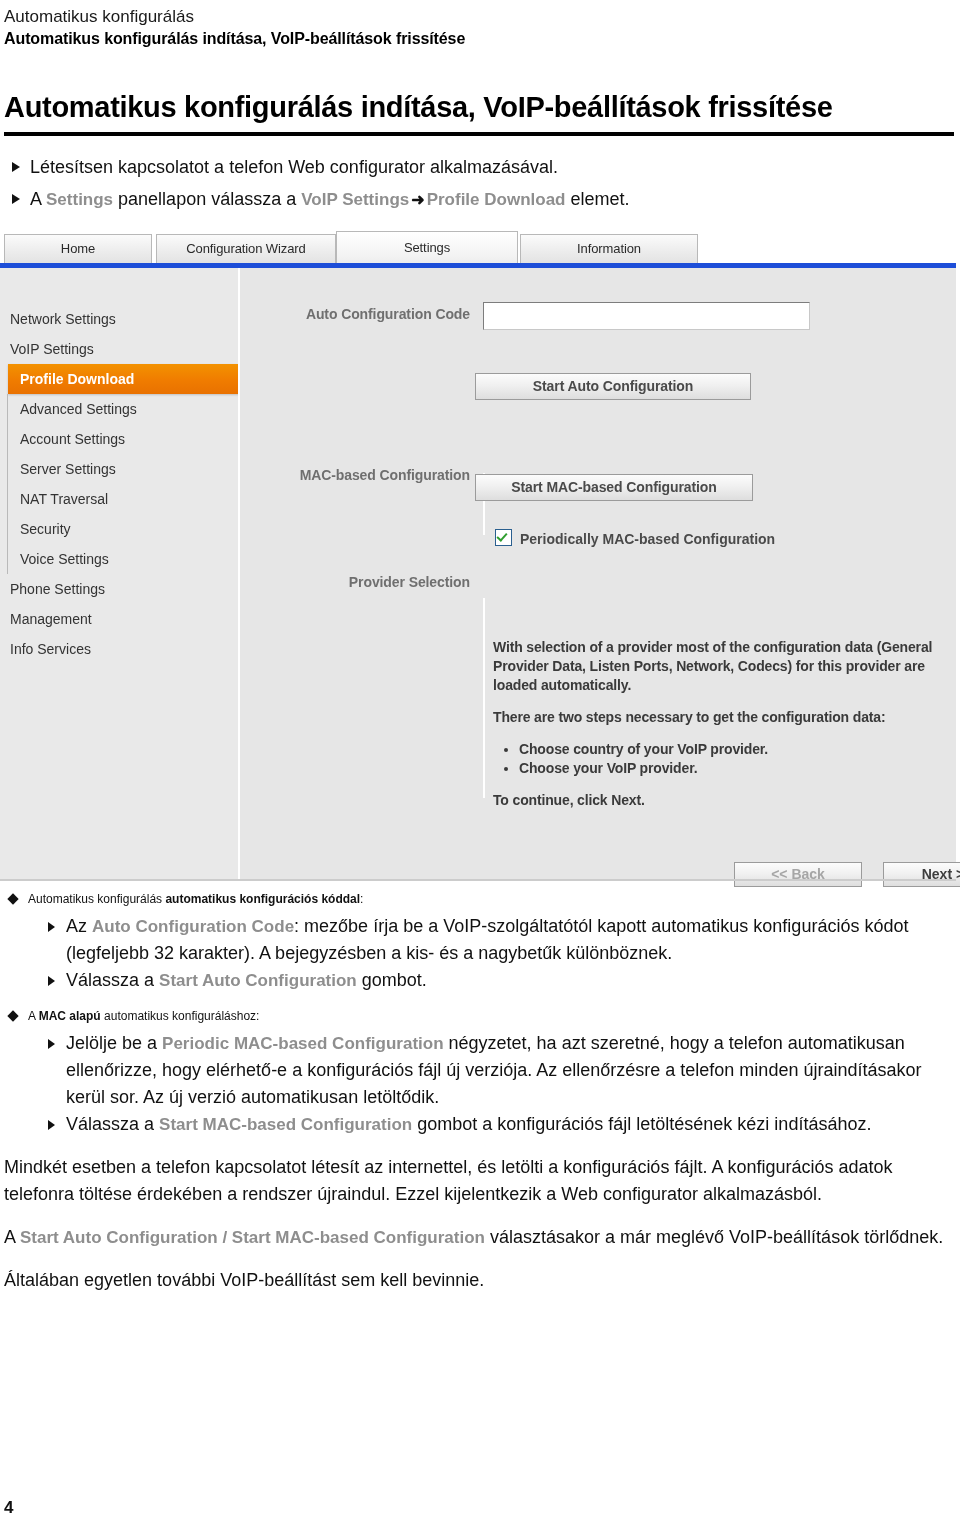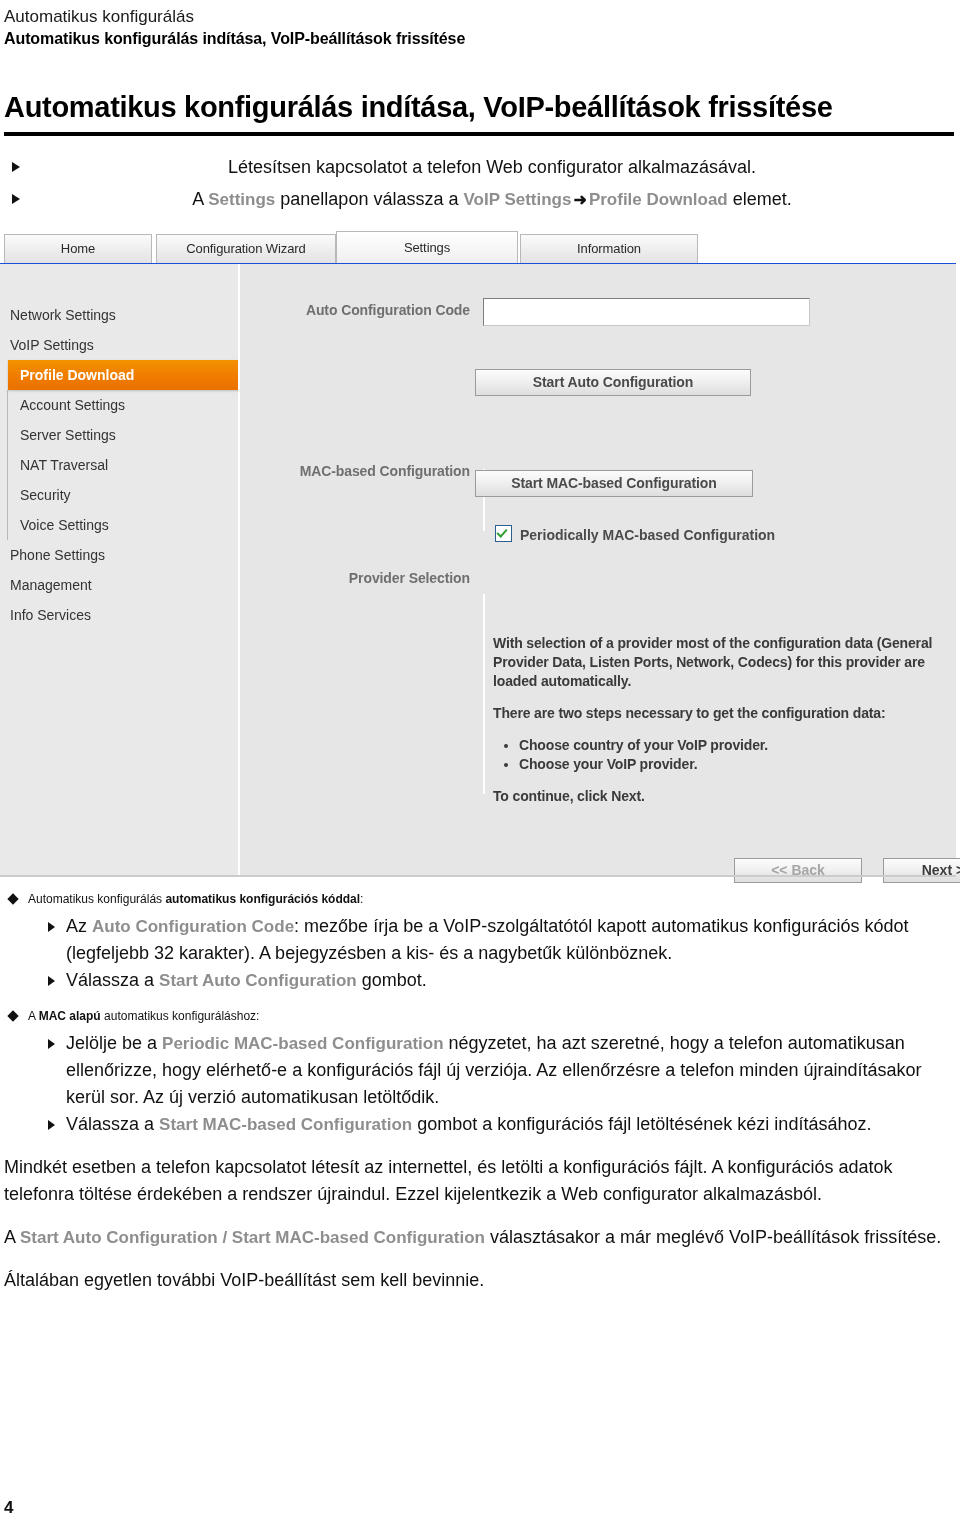--- a/index.html
+++ b/index.html
@@ -57,21 +57,20 @@
     height: 4px;
     background: #000;
   }
 
   
   .intro {
     position: absolute;
     left: 4px;
     top: 152px;
     width: 950px;
-    text-align: center;
   }
   .tri-item {
     position: relative;
     padding-left: 26px;
     font-size: 18px;
     line-height: 30px;
     color: #111;
     margin-bottom: 2px;
   }
   .tri-item::before {
@@ -143,21 +142,21 @@
   .tab-information{ left: 520px; width: 178px; }
 
   
   .panel {
     position: absolute;
     left: 0;
     top: 32px;
     width: 956px;
     height: 613px;
     background: #e6e6e6;
-    border-top: 1px solid #1d4ed8;
+    border-top: 5px solid #1d4ed8;
     box-sizing: border-box;
     padding-left: 47px;
   }
   .panel-sidebar {
     position: absolute;
     left: 0;
     top: 0;
     width: 238px;
     height: 613px;
     background: #e9e9e9;
@@ -439,20 +438,21 @@
     <div class="tab tab-information">Information</div>
   </div>
 
   <div class="panel">
 
     <div class="panel-sidebar">
       <div class="nav">
         <div class="nav-item">Network Settings</div>
         <div class="nav-item">VoIP Settings</div>
         <div class="nav-item sub selected">Profile Download</div>
+        <div class="nav-item sub">Advanced Settings</div>
         <div class="nav-item sub">Account Settings</div>
         <div class="nav-item sub">Server Settings</div>
         <div class="nav-item sub">NAT Traversal</div>
         <div class="nav-item sub">Security</div>
         <div class="nav-item sub">Voice Settings</div>
         <div class="nav-item">Phone Settings</div>
         <div class="nav-item">Management</div>
         <div class="nav-item">Info Services</div>
       </div>
     </div>
@@ -525,21 +525,21 @@
     <span>Válassza a </span><span class="ui">Start MAC-based Configuration</span><span> gombot a konfigurációs fájl letöltésének kézi indításához.</span>
   </div>
 
   <div class="gap-md"></div>
 
   <p class="plain-para">Mindkét esetben a telefon kapcsolatot létesít az internettel, és letölti a konfigurációs fájlt. A konfigurációs adatok telefonra töltése érdekében a rendszer újraindul. Ezzel kijelentkezik a Web configurator alkalmazásból.</p>
 
   <div class="gap-md"></div>
 
   <p class="plain-para">
-    <span>A </span><span class="ui">Start Auto Configuration / Start MAC-based Configuration</span><span> választásakor a már meglévő VoIP-beállítások frissítése.</span>
+    <span>A </span><span class="ui">Start Auto Configuration / Start MAC-based Configuration</span><span> választásakor a már meglévő VoIP-beállítások törlődnek.</span>
   </p>
 
   <div class="gap-md"></div>
 
   <p class="plain-para">Általában egyetlen további VoIP-beállítást sem kell bevinnie.</p>
 </div>
 
 <div class="page-number">4</div>
 
 </body></html>

